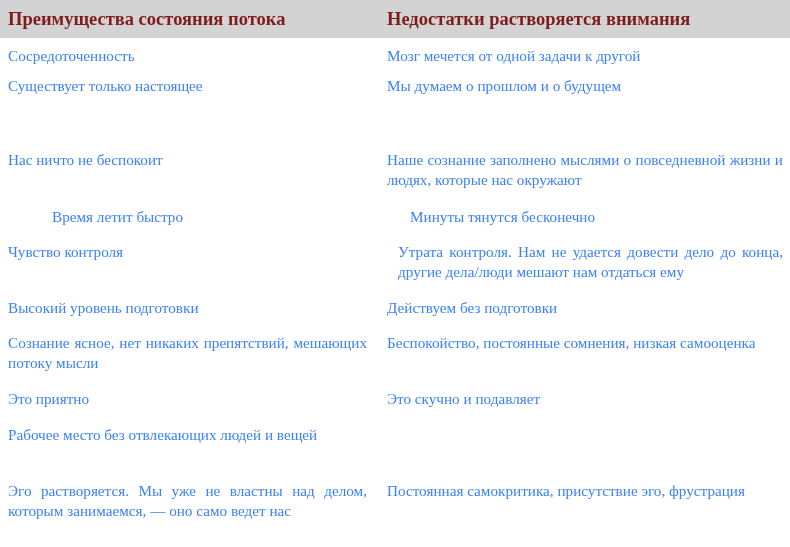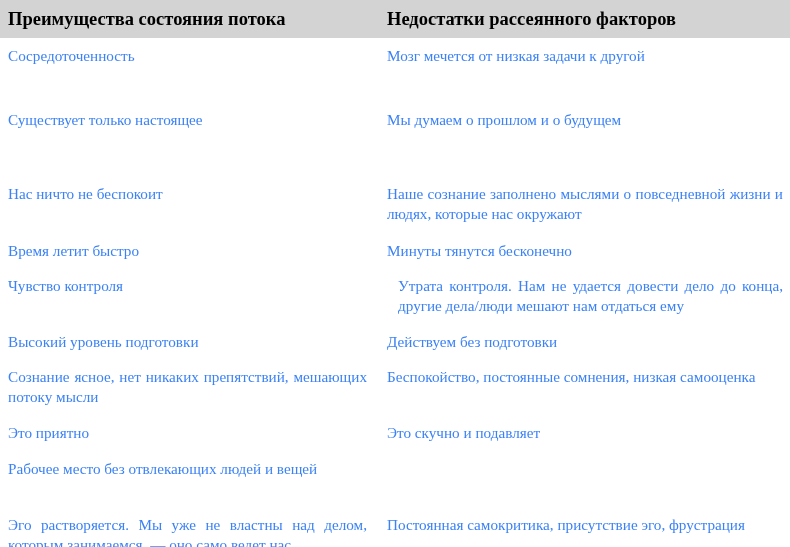--- a/index.html
+++ b/index.html
@@ -21,21 +21,21 @@
     .head-row {
       display: flex;
       background: #d3d3d3;
       height: 38px;
       align-items: center;
     }
     .head-cell {
       font-family: "Liberation Serif", "DejaVu Serif", serif;
       font-weight: bold;
       font-size: 18.5px;
-      color: #000000;
+      color: #7f1d1d;
       white-space: nowrap;
     }
     .col-left { width: 379px; padding-left: 8px; box-sizing: border-box; padding-right: 12px; }
     .col-right { width: 411px; padding-left: 8px; box-sizing: border-box; padding-right: 7px; }
     .row {
       display: flex;
       align-items: flex-start;
     }
     .cell {
       font-family: "Liberation Serif", "DejaVu Serif", serif;
@@ -45,36 +45,36 @@
       text-align: justify;
       text-align-last: left;
     }
   </style>
 </head>
 <body>
 
 <div class="table">
   <div class="head-row">
     <div class="head-cell col-left">Преимущества состояния потока</div>
-    <div class="head-cell col-right">Недостатки рассеянного факторов</div>
+    <div class="head-cell col-right">Недостатки растворяется внимания</div>
   </div>
 
   <div class="row" style="margin-top:8px;height:30px;">
     <div class="cell col-left">Сосредоточенность</div>
-    <div class="cell col-right">Мозг мечется от низкая задачи к другой</div>
+    <div class="cell col-right">Мозг мечется от одной задачи к другой</div>
   </div>
-  <div class="row" style="height:36px;margin-top:34px;">
+  <div class="row" style="height:36px;">
     <div class="cell col-left">Существует только настоящее</div>
     <div class="cell col-right">Мы думаем о прошлом и о будущем</div>
   </div>
   <div class="row" style="height:57px;margin-top:38px;">
     <div class="cell col-left">Нас ничто не беспокоит</div>
     <div class="cell col-right justify-first">Наше сознание заполнено мыслями о повседневной жизни и людях, которые нас окружают</div>
   </div>
-  <div class="row" style="height:35px;">
+  <div class="row" style="height:35px;padding-left:44px;">
     <div class="cell col-left">Время летит быстро</div>
     <div class="cell col-right">Минуты тянутся бесконечно</div>
   </div>
   <div class="row" style="height:56px;gap:21px;">
     <div class="cell col-left">Чувство контроля</div>
     <div class="cell col-right">Утрата контроля. Нам не удается довести дело до конца, другие дела/люди мешают нам отдаться ему</div>
   </div>
   <div class="row" style="height:35px;">
     <div class="cell col-left">Высокий уровень подготовки</div>
     <div class="cell col-right">Действуем без подготовки</div>

